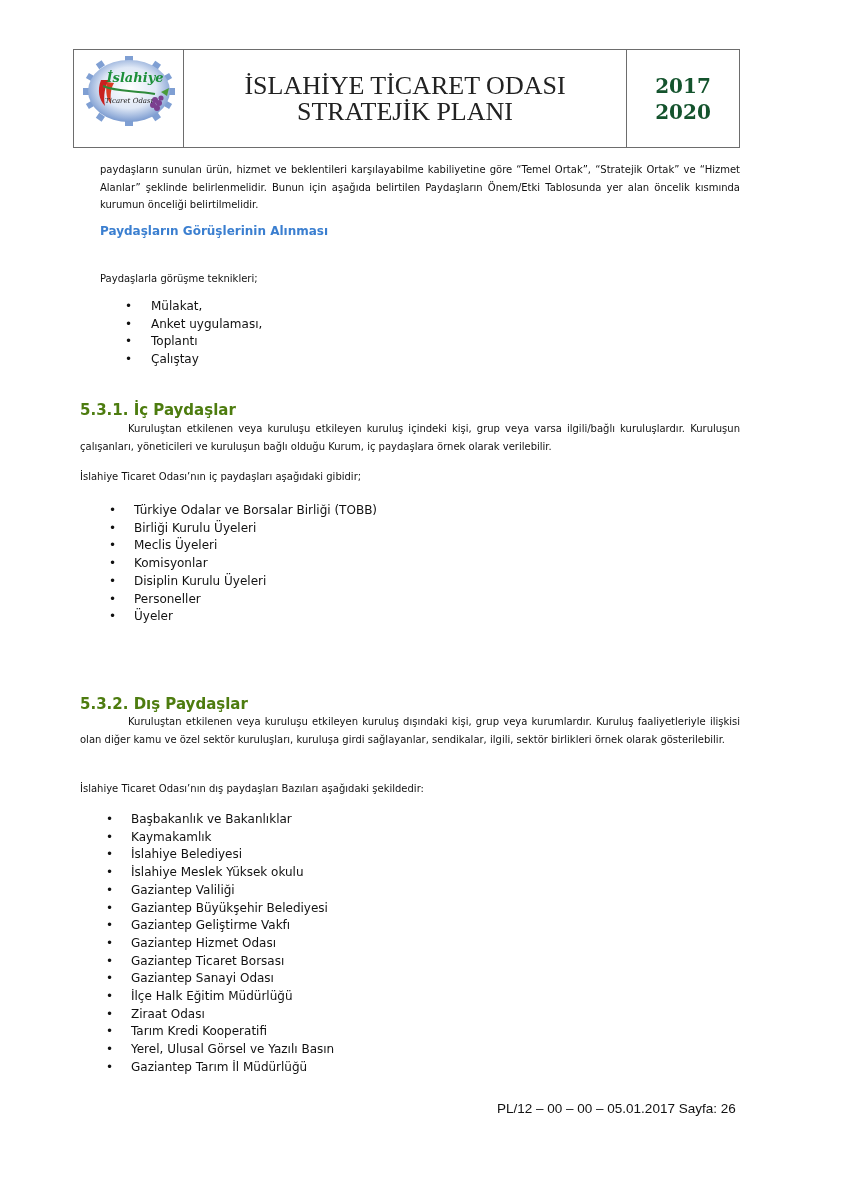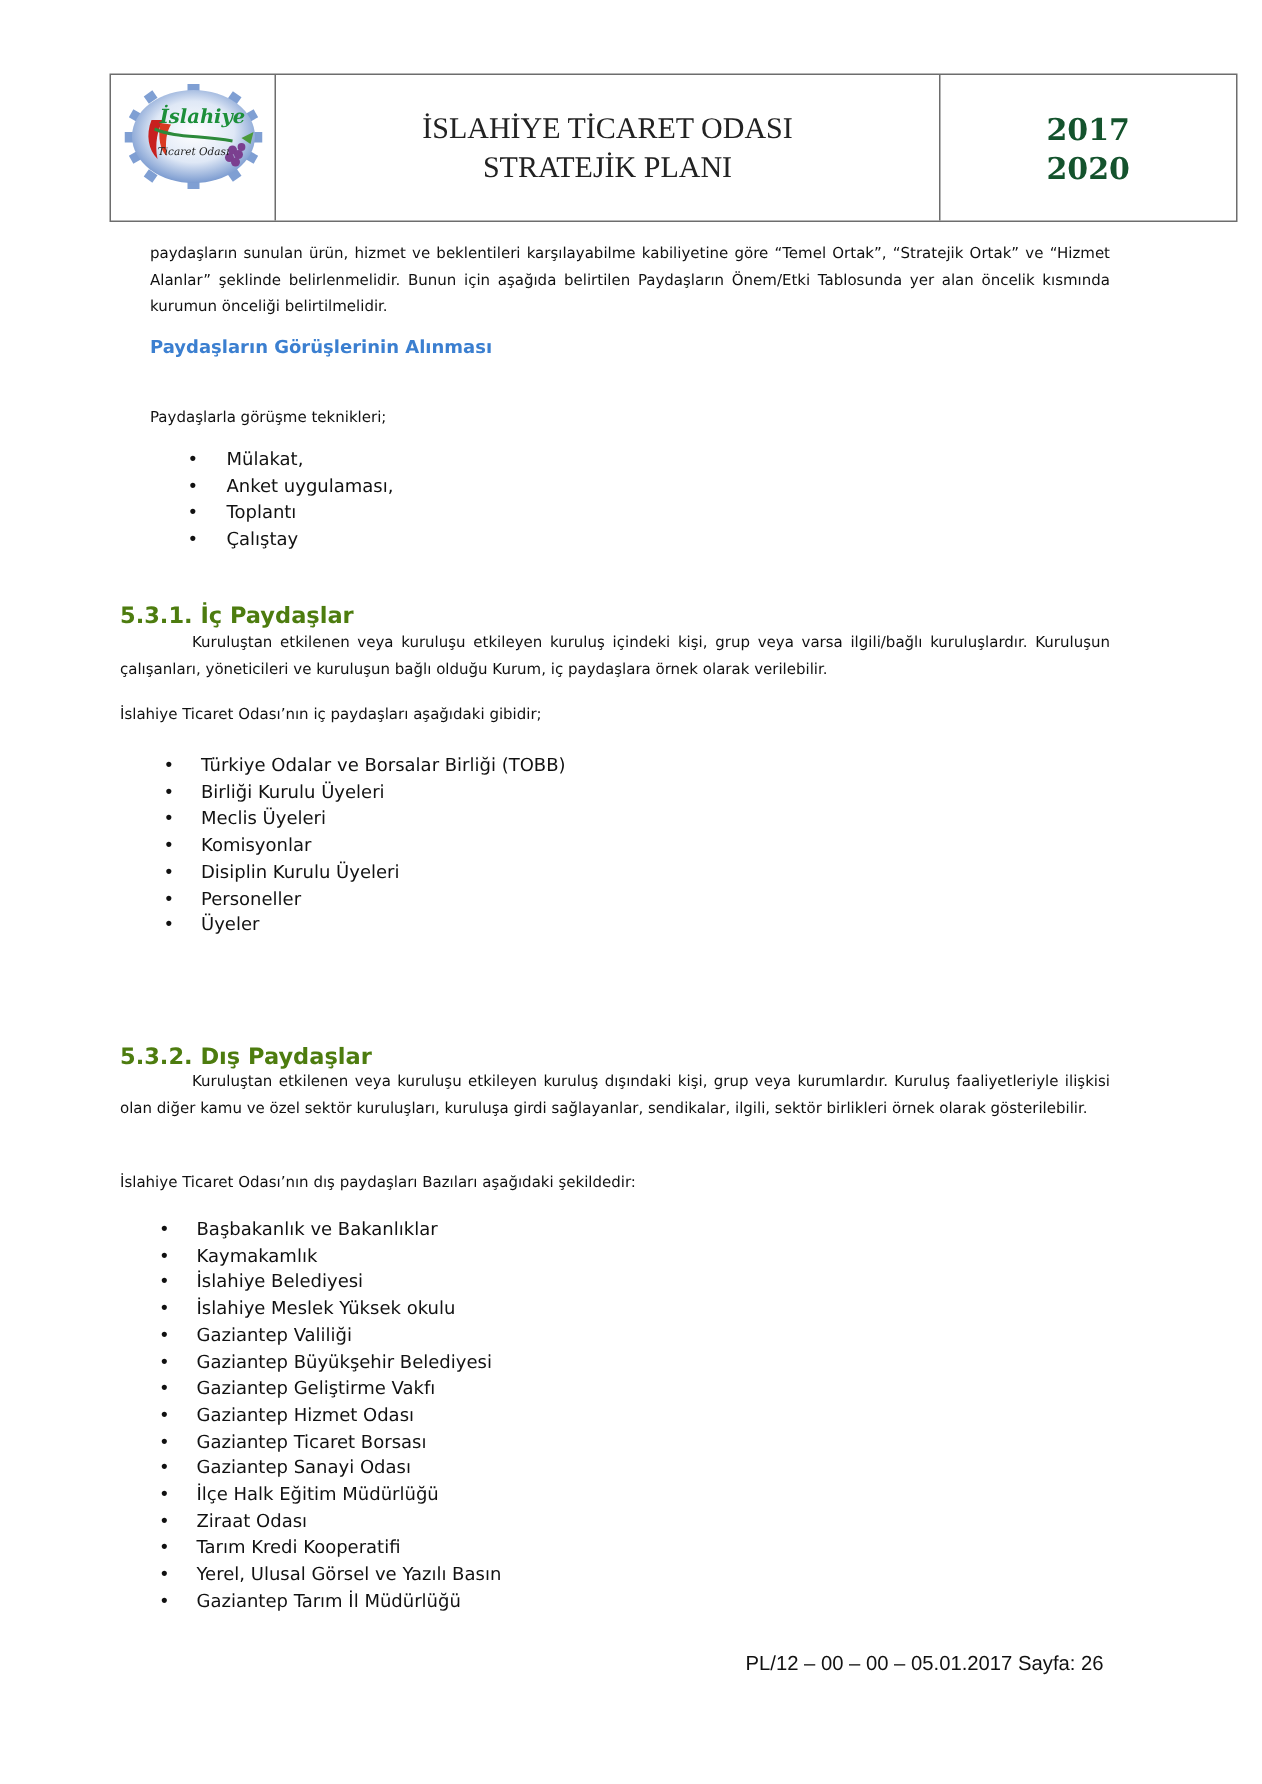--- a/index.html
+++ b/index.html
@@ -1,23 +1,23 @@
 <!DOCTYPE html>
 <html><head>
 <meta charset="utf-8">
 <style>
   html, body { margin:0; padding:0; background:#ffffff; }
   body { width:841px; height:1189px; position:relative; overflow:hidden;
          font-family:"DejaVu Sans", sans-serif; color:#111; }
-  .header { position:absolute; left:73px; top:49px; width:752px; height:99px;
+  .header { position:absolute; left:73px; top:49px; width:667px; height:99px;
             border:1px solid #6d6d6d; display:flex; box-sizing:border-box; }
   .hcell { height:100%; box-sizing:border-box; display:flex; align-items:center; justify-content:center; }
   .hlogo { width:110px; border-right:1px solid #6d6d6d; align-items:flex-start; padding-top:6px; }
   .htitle { width:443px; border-right:1px solid #6d6d6d; flex-direction:column;
-            font-family:"Liberation Serif", serif; font-size:20px; line-height:26px; color:#222; text-align:center; }
+            font-family:"Liberation Serif", serif; font-size:26px; line-height:26px; color:#222; text-align:center; }
   .hyear { flex:1; flex-direction:column; font-family:"DejaVu Serif", serif; font-weight:bold;
            font-size:20px; line-height:26px; color:#14532d; }
   .logo { width:92px; height:70px; position:relative; }
   .text { position:absolute; font-size:10px; line-height:17.6px; }
   .para { left:100px; width:640px; text-align:justify; }
   .para.wide { left:80px; width:660px; }
   .subhead { color:#3b7fd0; font-weight:bold; font-size:12px; }
   .sechead { color:#4d7c0f; font-weight:bold; font-size:15px; font-family:"DejaVu Sans", sans-serif; }
   ul.bl { position:absolute; margin:0; padding:0; list-style:none; font-size:12px; line-height:17.7px; }
   ul.bl li { position:relative; padding-left:0; }

